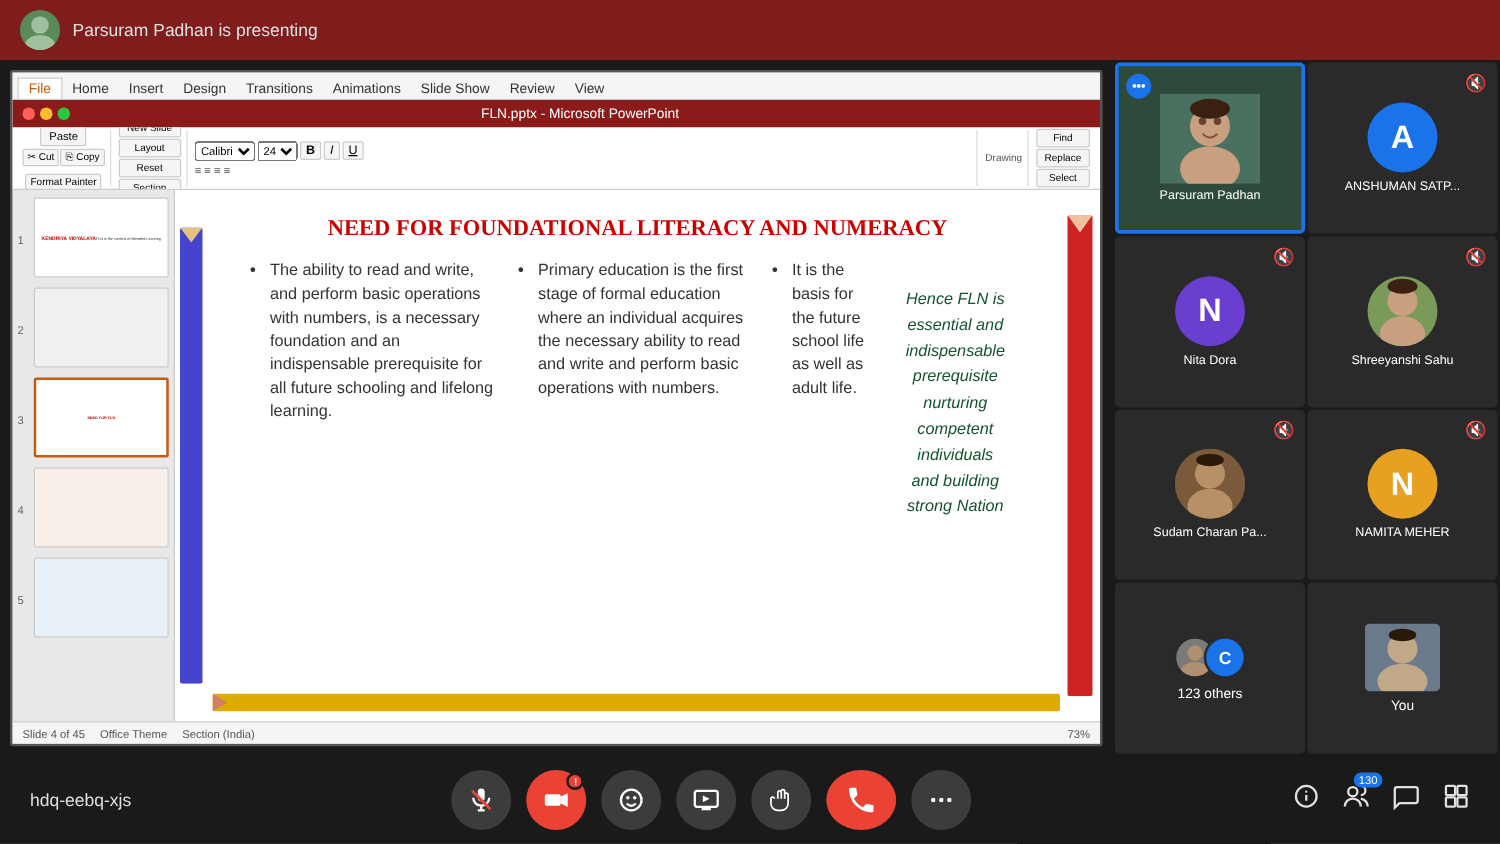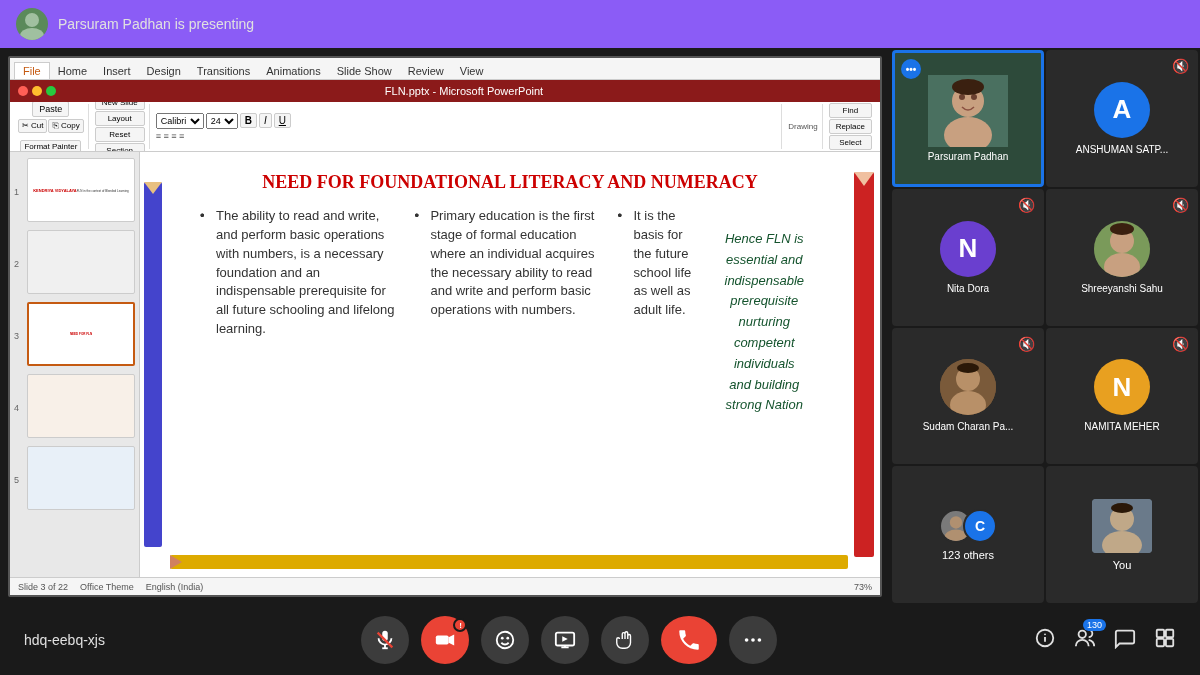--- a/index.html
+++ b/index.html
@@ -9,21 +9,21 @@
       background: #1a1a1a;
       font-family: 'Segoe UI', Arial, sans-serif;
       overflow: hidden;
       position: relative;
     }
 
     
     #top-bar {
       width: 100%;
       height: 48px;
-      background: #8b5cf6;
+      background: #7f1d1d;
       display: flex;
       align-items: center;
       padding: 0 16px;
       gap: 10px;
     }
     #presenter-avatar {
       width: 32px;
       height: 32px;
       border-radius: 50%;
       background: #5a8a5a;
@@ -466,23 +466,23 @@
             <div class="bullet-point" style="margin-bottom:10px;font-size:13px;color:#333;line-height:1.45;padding-left:16px;position:relative;"><span class="bullet-marker" style="position: absolute; left: 0px;">•</span>It is the basis for the future school life as well as adult life.</div>
 
             <div id="slide-footer" style="margin-top:22px;font-size:13px;color:#14532d;text-align:center;line-height:1.6;padding:0 16px;">
               Hence FLN is essential and indispensable prerequisite nurturing<br>competent individuals and building strong Nation
             </div>
           </div>
         </div>
       </div>
 
       <div id="ppt-statusbar" style="background:#f5f5f5;border-top:1px solid #ccc;height:18px;display:flex;align-items:center;padding:0 8px;gap:12px;font-size:9px;color:#555;">
-        <span>Slide 3 of 22</span>
+        <span>Slide 4 of 45</span>
         <span>Office Theme</span>
-        <span>English (India)</span>
+        <span>Section (India)</span>
         <span style="margin-left:auto;">73%</span>
       </div>
     </div>
   </div>
 
   <div id="participants-sidebar" style="width:310px;background:#1a1a1a;display:grid;grid-template-columns:1fr 1fr;grid-template-rows:repeat(4,1fr);gap:2px;padding:2px;">
 
     <div class="participant-tile presenting" id="parsuram-tile" style="background:#2d4a3a;border:3px solid #1a73e8;border-radius:4px;display:flex;flex-direction:column;align-items:center;justify-content:center;position:relative;min-height:118px;">
       <div style="position:absolute;top:6px;left:6px;background:#1a73e8;border-radius:50%;width:20px;height:20px;display:flex;align-items:center;justify-content:center;cursor:pointer;">
         <span style="color:white;font-size:10px;font-weight:bold;">•••</span>

